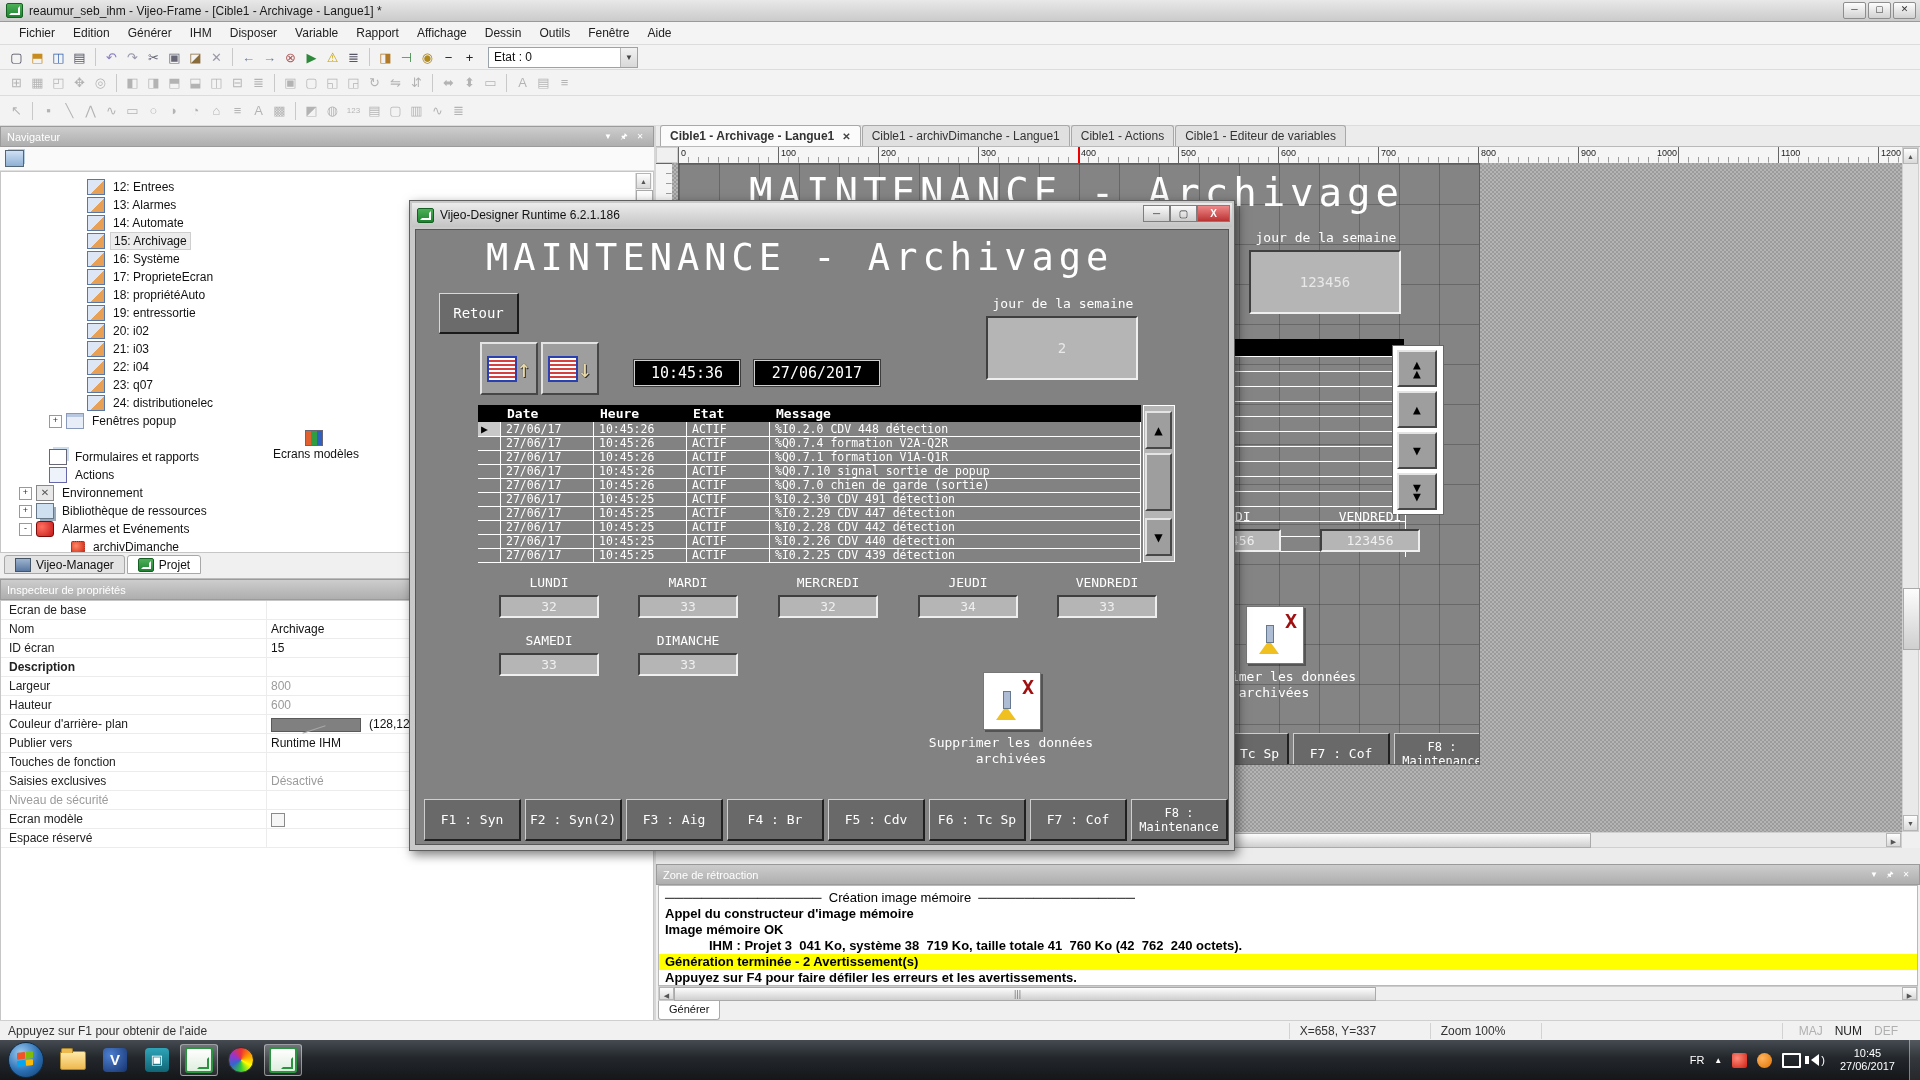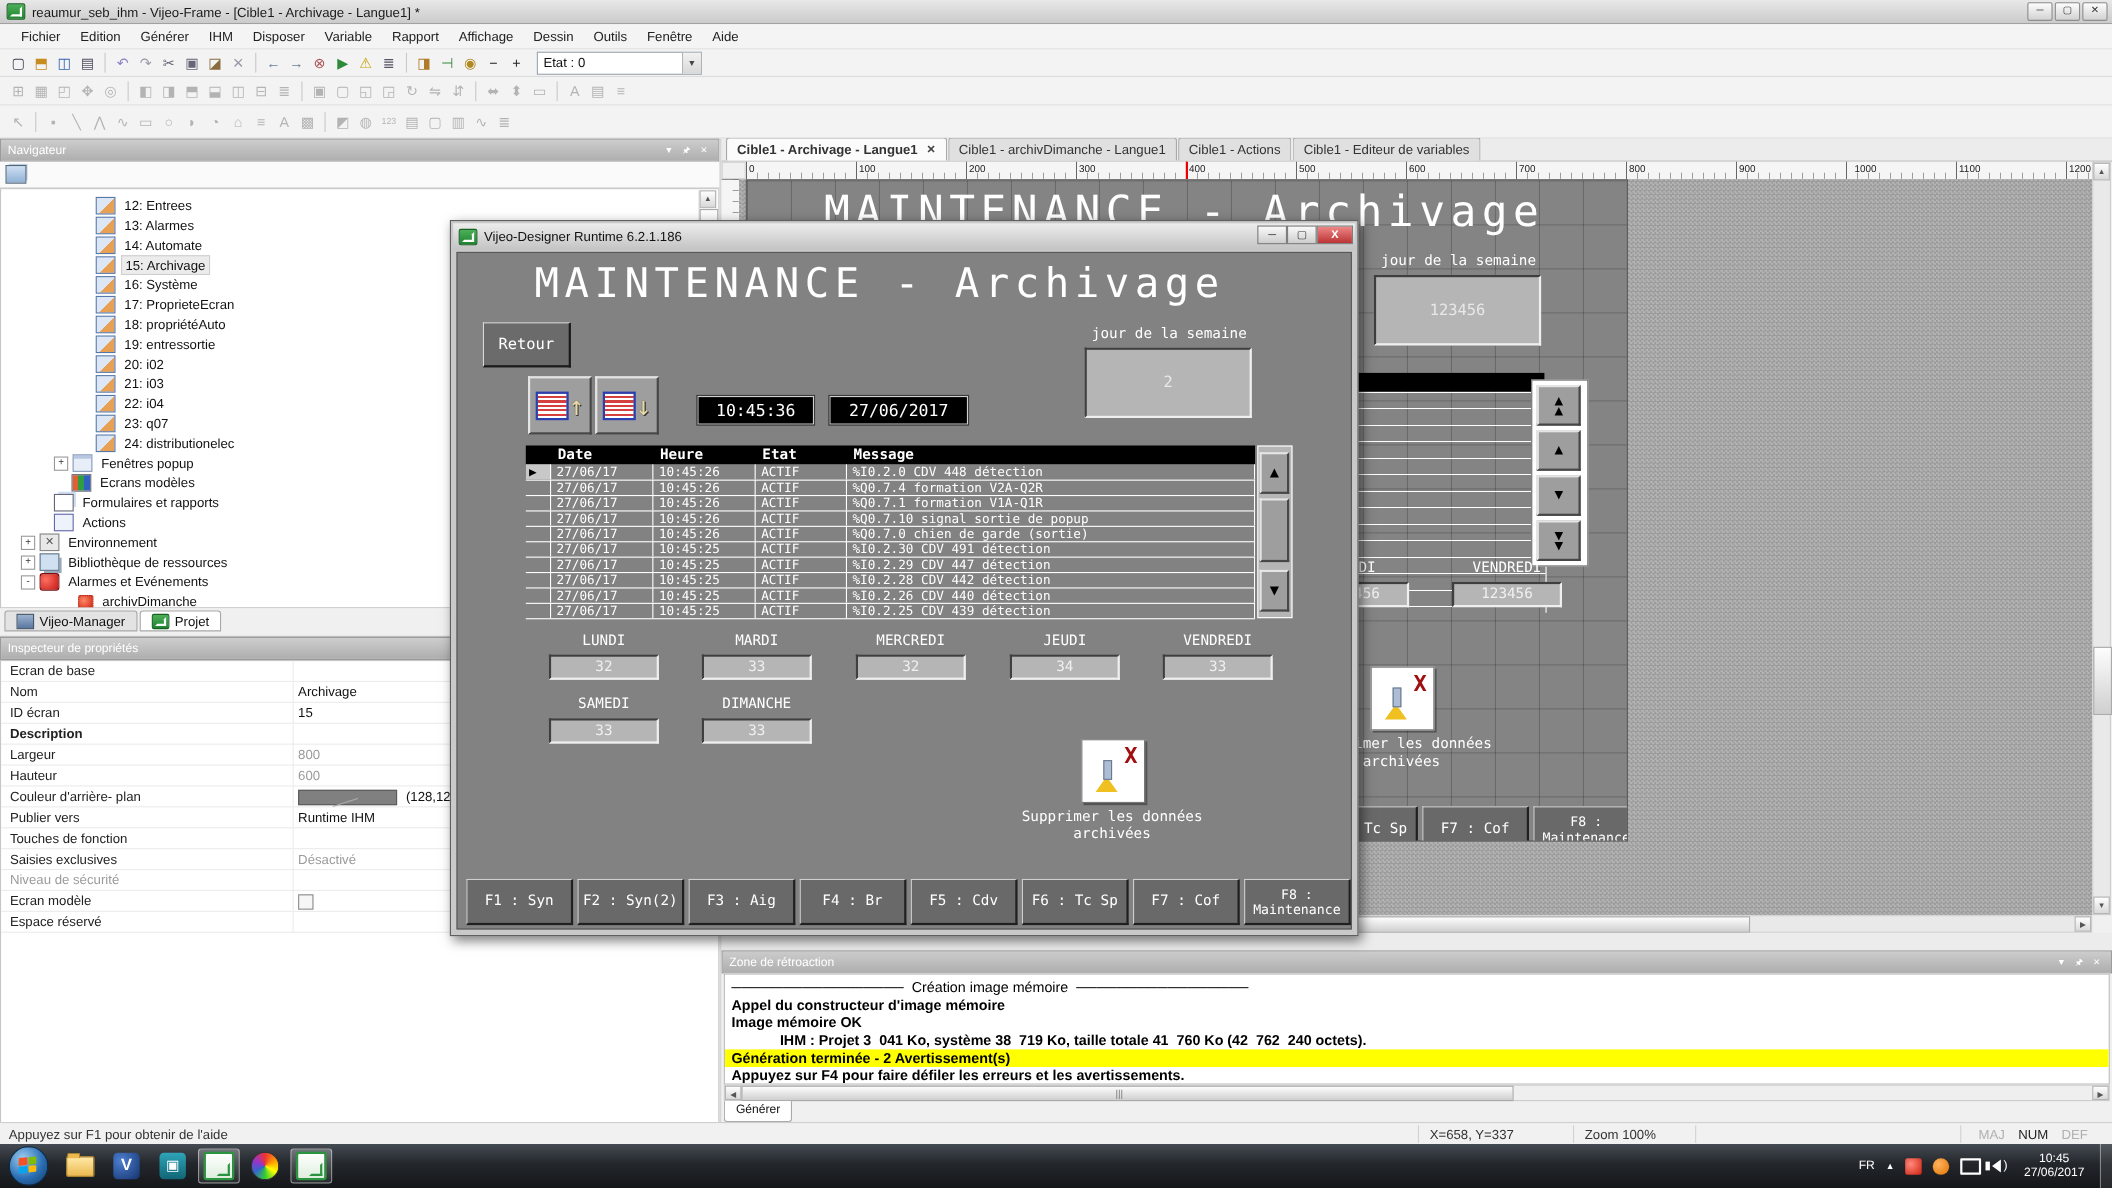--- a/index.html
+++ b/index.html
@@ -356,21 +356,21 @@
         <div class="trow" style="position: absolute; left: 0px; top: 222px; width: 630px; height: 18px;">
           <div style="width: 86px; flex: 0 0 auto;"></div>
           <div class="tico tico-screen"></div>
           <div class="tlabel">24: distributionelec</div>
         </div>
         <div class="trow" style="position: absolute; left: 0px; top: 240px; width: 630px; height: 18px;">
           <div class="texp" style="margin-left: 48px;">+</div>
           <div class="tico tico-popup"></div>
           <div class="tlabel">Fenêtres popup</div>
         </div>
-        <div class="trow" style="position: absolute; left: 0px; top: 258px; width: 630px; height: 18px;">
+        <div class="trow" style="position: absolute; left: 0px; top: 258px; width: 630px; height: 18px; flex-direction: column;">
           <div style="width: 64px; flex: 0 0 auto;"></div>
           <div class="tico tico-models"></div>
           <div class="tlabel">Ecrans modèles</div>
         </div>
         <div class="trow" style="position: absolute; left: 0px; top: 276px; width: 630px; height: 18px;">
           <div style="width: 48px; flex: 0 0 auto;"></div>
           <div class="tico tico-forms"></div>
           <div class="tlabel">Formulaires et rapports</div>
         </div>
         <div class="trow" style="position: absolute; left: 0px; top: 294px; width: 630px; height: 18px;">
@@ -490,21 +490,21 @@
       <div class="rlab" style="left: 3px;">0</div>
       <div class="rlab" style="left: 103px;">100</div>
       <div class="rlab" style="left: 203px;">200</div>
       <div class="rlab" style="left: 303px;">300</div>
       <div class="rlab" style="left: 403px;">400</div>
       <div class="rlab" style="left: 503px;">500</div>
       <div class="rlab" style="left: 603px;">600</div>
       <div class="rlab" style="left: 703px;">700</div>
       <div class="rlab" style="left: 803px;">800</div>
       <div class="rlab" style="left: 903px;">900</div>
-      <div class="rlab" style="left: 1008px; text-align: center;">1000</div>
+      <div class="rlab" style="left: 979px; text-align: center;">1000</div>
       <div class="rlab" style="left: 1103px;">1100</div>
       <div class="rlab" style="left: 1203px;">1200</div>
     </div>
   <div class="abs" id="rmark"></div>
   <div class="abs" id="rulerV"></div>
 
   <div class="abs" id="viewport">
     <div id="canvas" class="hmi">
         <div class="hmi-title" style="position: absolute; left: 70px; top: 6px; font-size: 39px;">MAINTENANCE - Archivage</div>
         <div class="hmi-lbl" style="position: absolute; left: 571px; top: 66px; width: 152px;">jour de la semaine</div>

